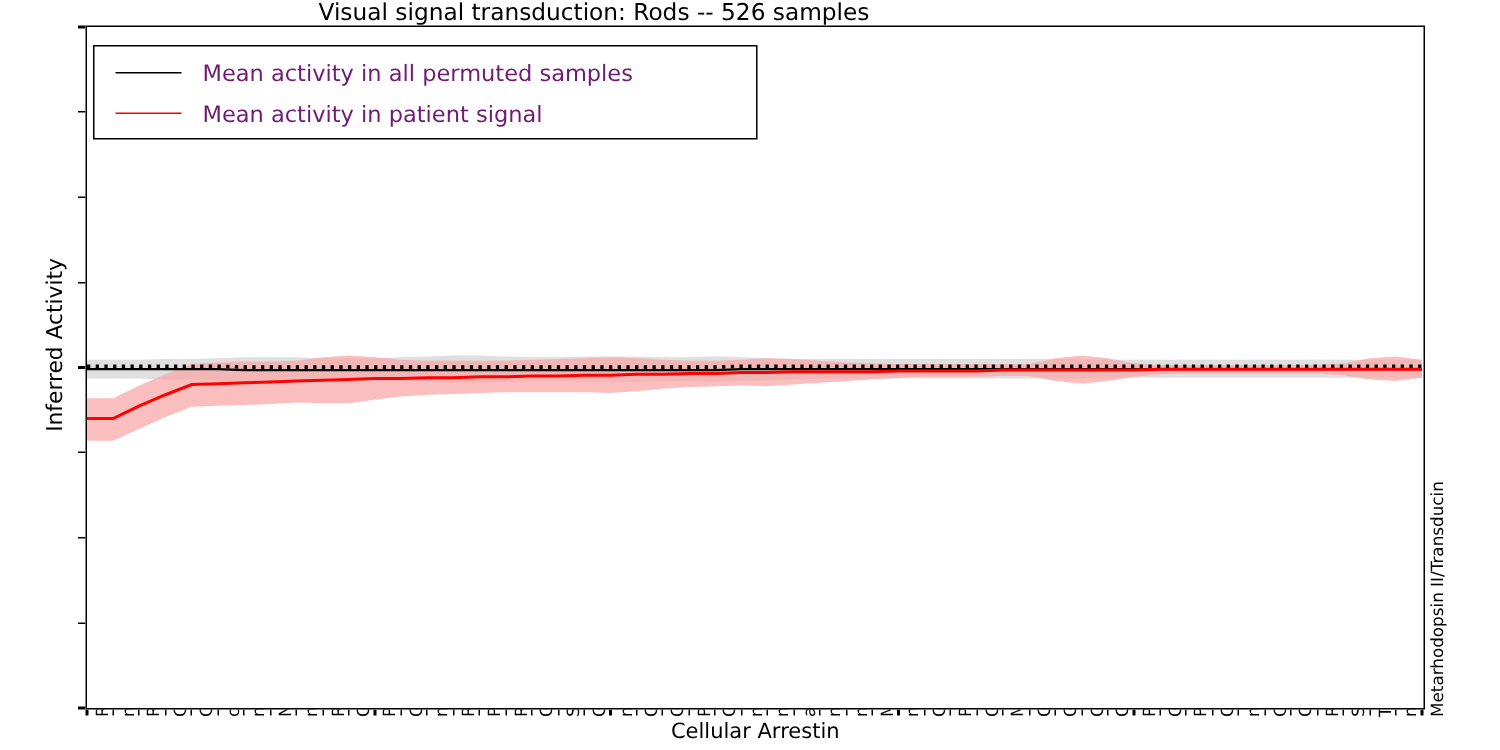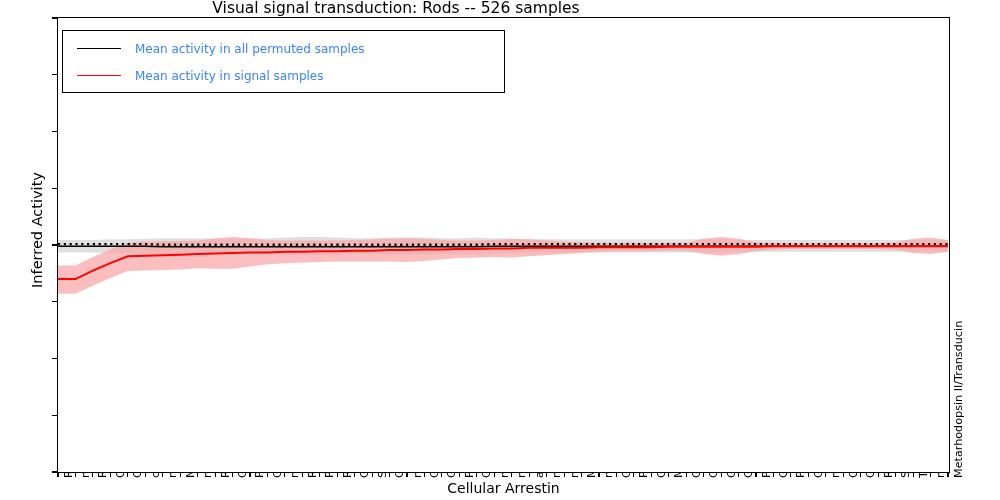--- a/index.html
+++ b/index.html
@@ -86,21 +86,21 @@
     align-items: center;
     height: 27px;
   }
   .legend-swatch {
     width: 44px; height: 0;
     border-top-width: 1.6px;
     border-top-style: solid;
     margin-right: 14px;
     margin-left: 6px;
   }
-  .legend-text { font-size: 12px; color: #3b82f6; }
+  .legend-text { font-size: 15px; color: #701a75; }
 </style>
 </head>
 <body>
 
 <div id="figure">
 
   <div id="chart-title">Visual signal transduction: Rods -- 526 samples</div>
 
   <div class="ytick-wrap" id="ytick-layer">
       <div class="ytick-mark" style="top: 17.35px;"></div>
@@ -234,17 +234,17 @@
       </svg>
   </div>
 
   <div id="legend">
     <div class="legend-row">
       <span class="legend-swatch" id="sw0" style="border-top-color: rgb(0, 0, 0);"></span>
       <span class="legend-text">Mean activity in all permuted samples</span>
     </div>
     <div class="legend-row">
       <span class="legend-swatch" id="sw1" style="border-top-color: rgb(255, 0, 0);"></span>
-      <span class="legend-text">Mean activity in signal samples</span>
+      <span class="legend-text">Mean activity in patient signal</span>
     </div>
   </div>
 
 </div>
 
 </body></html>

